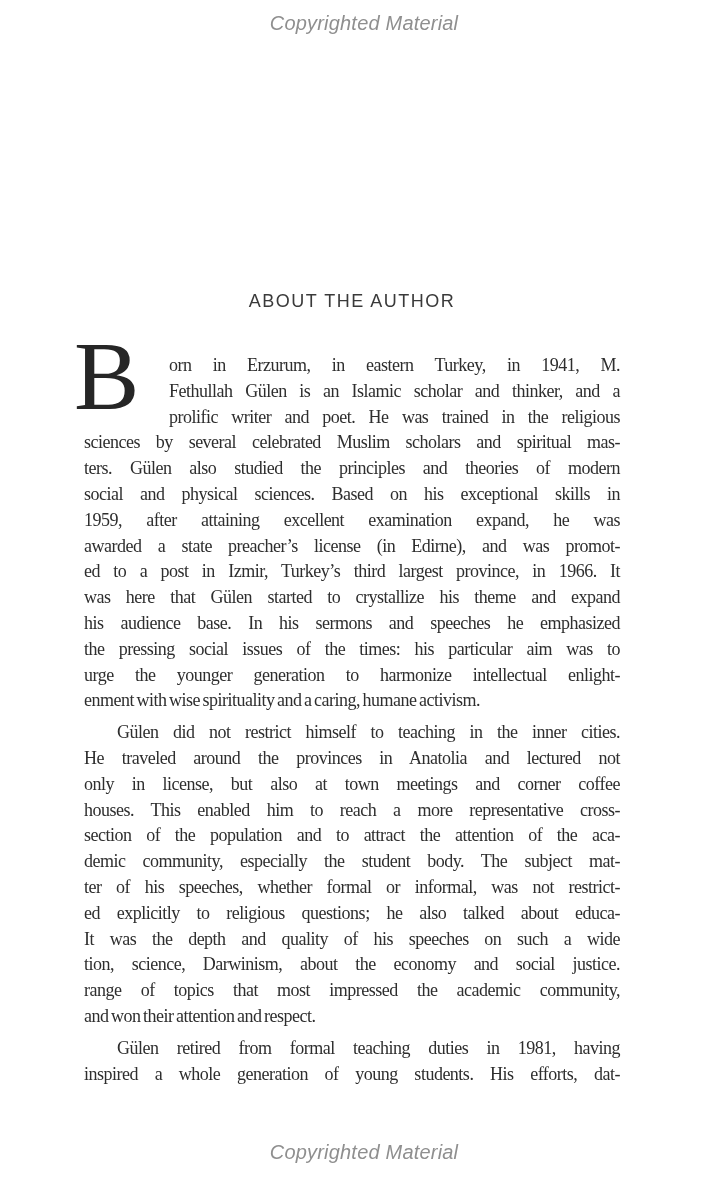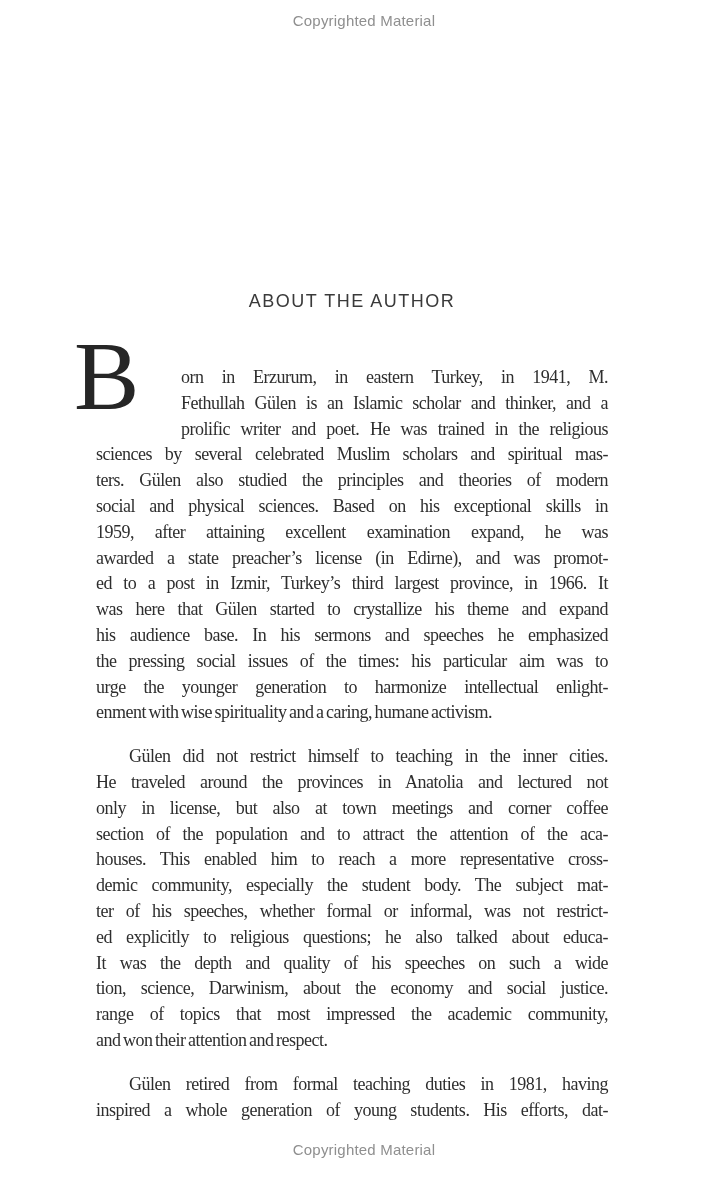--- a/index.html
+++ b/index.html
@@ -15,24 +15,25 @@
     font-family: "Liberation Serif", serif;
     color: #2e2e2e;
     overflow: hidden;
   }
   .watermark {
     position: absolute;
     left: 0;
     width: 100%;
     text-align: center;
     font-family: "Liberation Sans", sans-serif;
-    font-size: 15px;
+    font-size: 20px;
     font-weight: 500;
     color: #8f8f8f;
     letter-spacing: 0.2px;
+    font-style: italic;
   }
   .wm-top { top: 12px; }
   .wm-bottom { top: 1141px; }
   .page-title {
     position: absolute;
     top: 291px;
     left: 78px;
     width: 548px;
     text-align: center;
     font-family: "Liberation Sans", sans-serif;
@@ -40,21 +41,21 @@
     font-size: 18px;
     letter-spacing: 1.5px;
     color: #3a3a3a;
   }
   .text-block {
     position: absolute;
     left: 78px;
     top: 347px;
     width: 548px;
   }
-  .para { margin: 18px; padding: 0; }
+  .para { margin: 6px; padding: 0; }
   .line {
     height: 25.8px;
     line-height: 25.8px;
     font-size: 18px;
     letter-spacing: -0.5px;
     word-spacing: -1.5px;
     text-align: justify;
     text-align-last: justify;
     color: #2e2e2e;
   }
@@ -95,22 +96,22 @@
         <div class="line">was here that Gülen started to crystallize his theme and expand</div>
         <div class="line">his audience base. In his sermons and speeches he emphasized</div>
         <div class="line">the pressing social issues of the times: his particular aim was to</div>
         <div class="line">urge the younger generation to harmonize intellectual enlight-</div>
         <div class="line no-just">enment with wise spirituality and a caring, humane activism.</div>
       </div>
       <div class="para">
         <div class="line indent">Gülen did not restrict himself to teaching in the inner cities.</div>
         <div class="line">He traveled around the provinces in Anatolia and lectured not</div>
         <div class="line">only in license, but also at town meetings and corner coffee</div>
+        <div class="line">houses. This enabled him to reach a more representative cross-</div>
         <div class="line">section of the population and to attract the attention of the aca-</div>
-        <div class="line">houses. This enabled him to reach a more representative cross-</div>
         <div class="line">demic community, especially the student body. The subject mat-</div>
         <div class="line">ter of his speeches, whether formal or informal, was not restrict-</div>
         <div class="line">ed explicitly to religious questions; he also talked about educa-</div>
         <div class="line">It was the depth and quality of his speeches on such a wide</div>
         <div class="line">tion, science, Darwinism, about the economy and social justice.</div>
         <div class="line">range of topics that most impressed the academic community,</div>
         <div class="line no-just">and won their attention and respect.</div>
       </div>
       <div class="para">
         <div class="line indent">Gülen retired from formal teaching duties in 1981, having</div>

